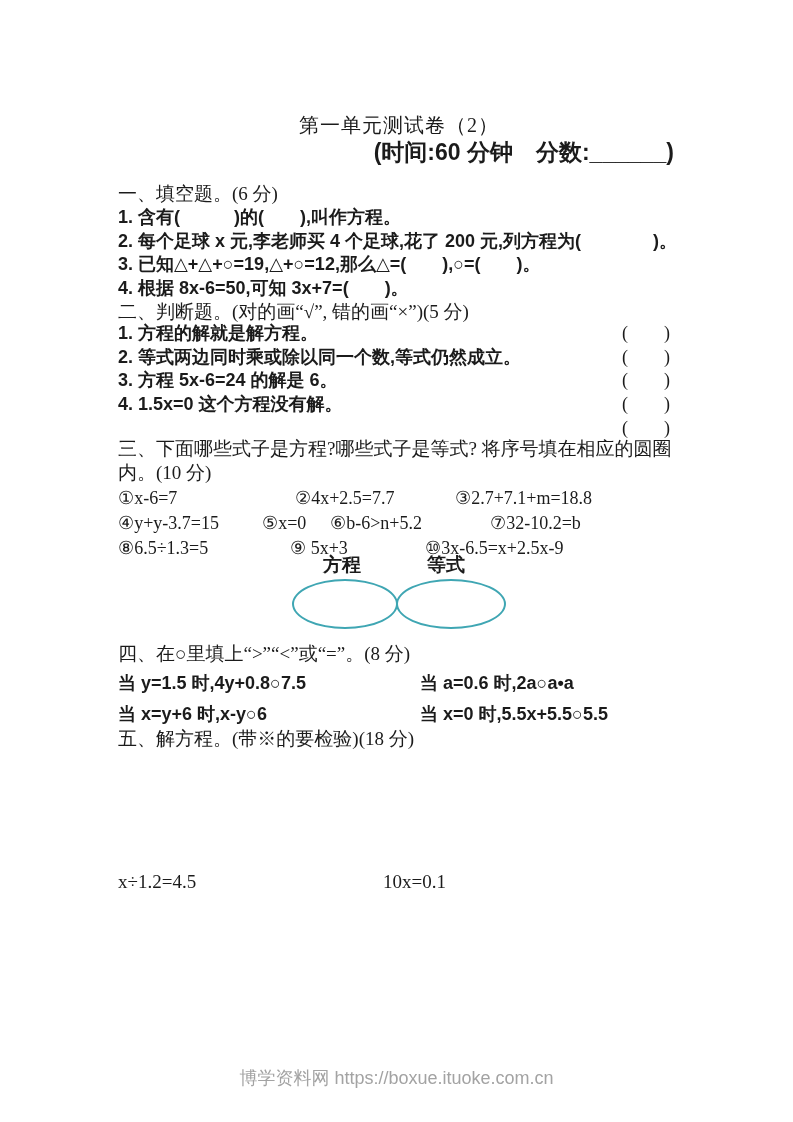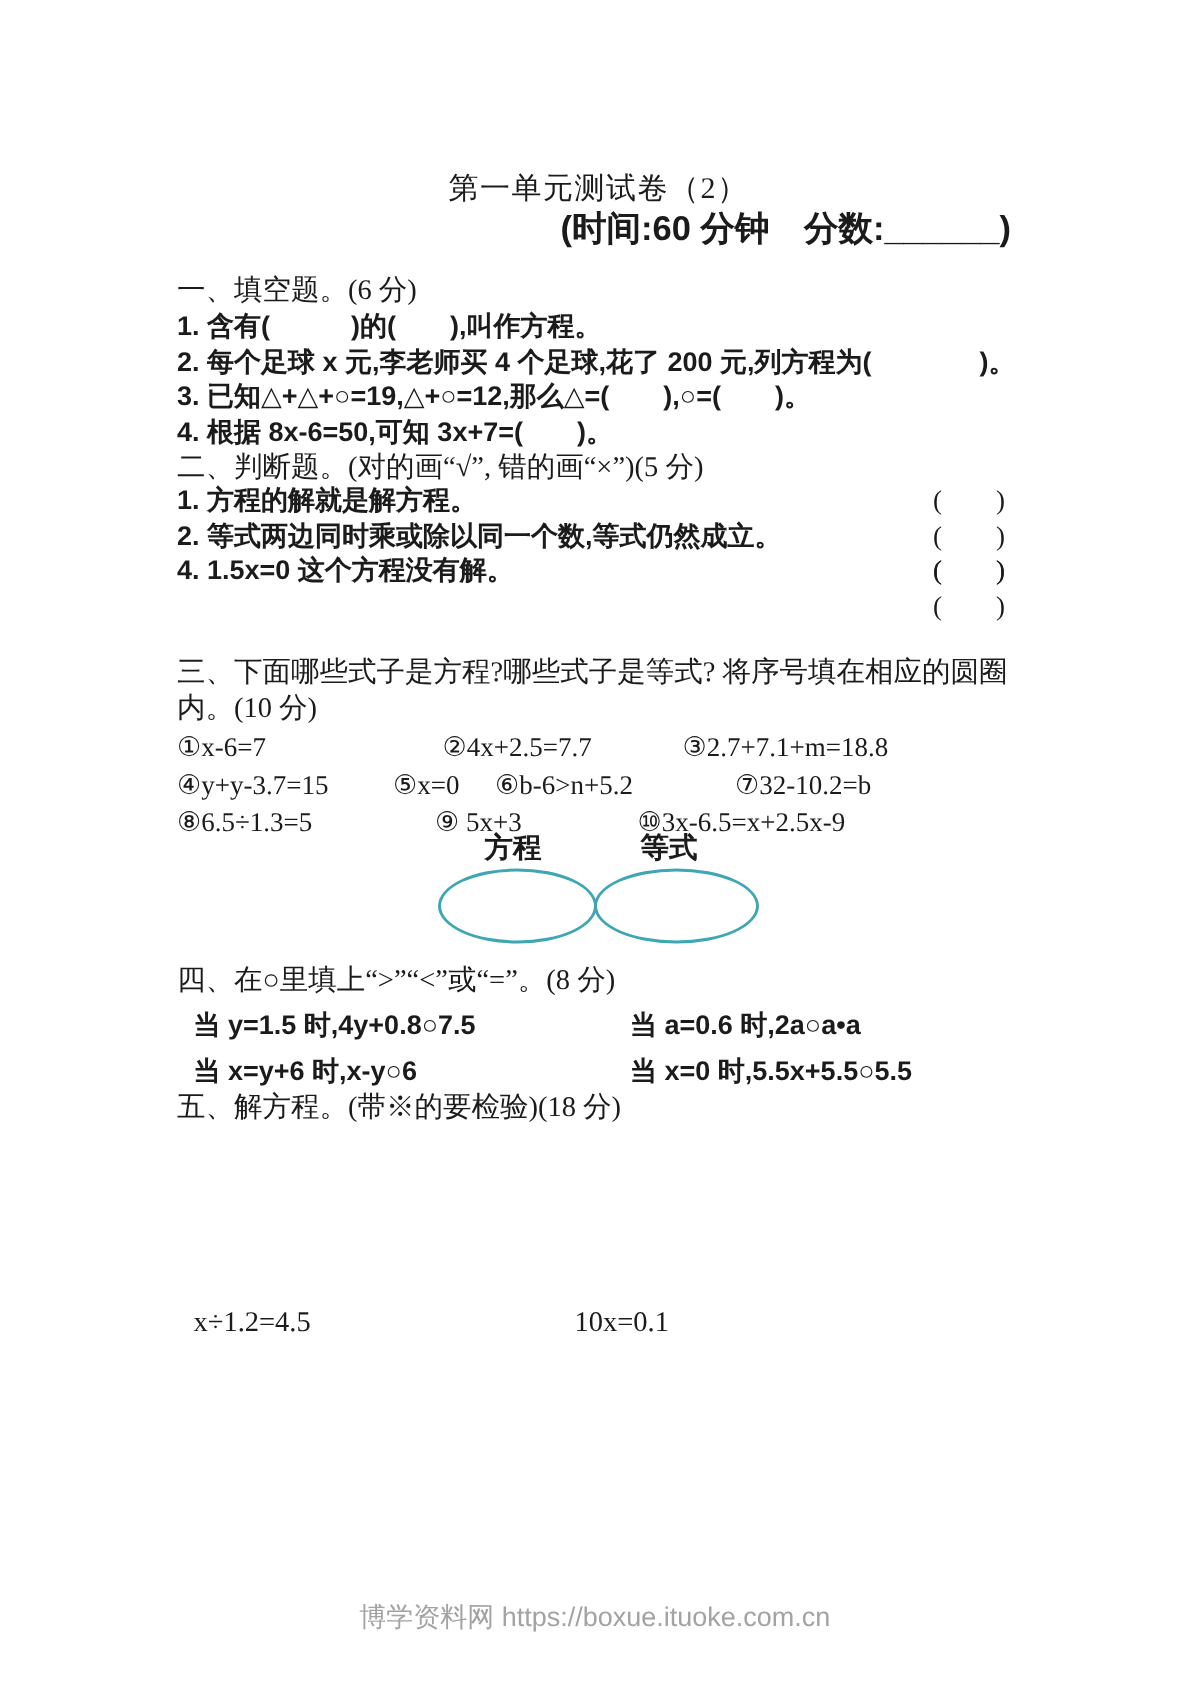--- a/index.html
+++ b/index.html
@@ -46,21 +46,21 @@
   .diagram .dlabel{position:absolute;top:0;font-size:19px;font-weight:700;white-space:nowrap;}
   .ellipse{
     position:absolute;top:27px;height:50px;
     border:2px solid #3fa6b3;border-radius:50%;
     background:transparent;box-sizing:border-box;
   }
   .ellipse-left{left:174px;width:106px;}
   .ellipse-right{left:278px;width:110px;}
 
   .pairrow{width:562px;font-size:18px;height:24px;}
-  .pairrow .cell-left{position:absolute;left:11px;white-space:nowrap;}
+  .pairrow .cell-left{position:absolute;left:0;white-space:nowrap;}
   .pairrow .cell-right{position:absolute;white-space:nowrap;}
 
   .eq{font-family:"Liberation Serif","DejaVu Serif",serif;font-size:19px;}
 
   .footer{
     position:absolute;left:0;top:1066px;width:793px;
     text-align:center;font-size:18px;color:#a3a3a3;
     font-family:"Liberation Sans","DejaVu Sans",sans-serif;
   }
 </style>
@@ -85,20 +85,21 @@
     <div class="abs jlines sans-b" style="top:322px">
       <div class="jline">
         <span>1. 方程的解就是解方程。</span>
         <span class="bracket">(　　)</span>
       </div>
       <div class="jline">
         <span>2. 等式两边同时乘或除以同一个数,等式仍然成立。</span>
         <span class="bracket">(　　)</span>
       </div>
       <div class="jline">
+        <span>3. 方程 5x-6=24 的解是 6。</span>
         <span class="bracket">(　　)</span>
       </div>
       <div class="jline">
         <span>4. 1.5x=0 这个方程没有解。</span>
         <span class="bracket">(　　)</span>
       </div>
       <div class="jline">
         <span class="bracket">(　　)</span>
       </div>
     </div>

